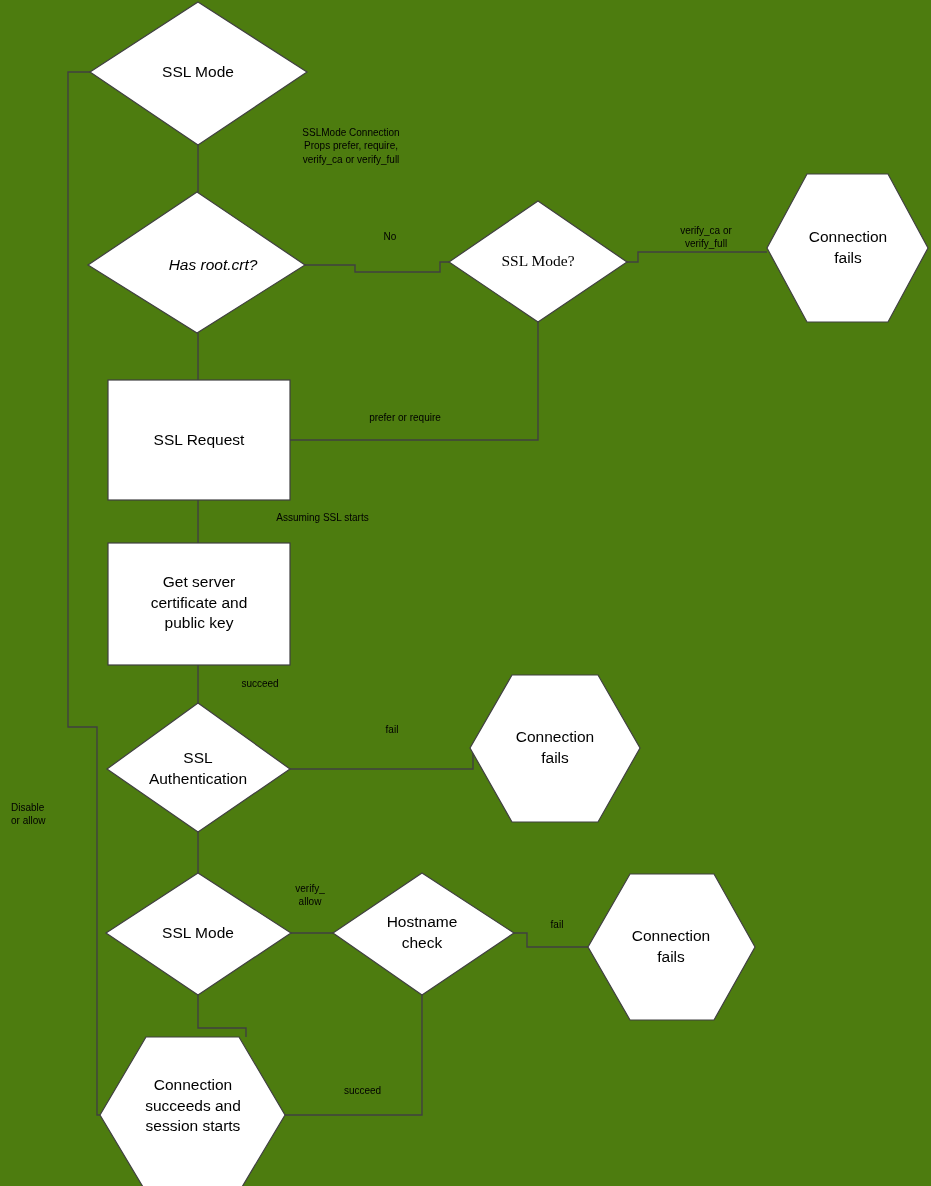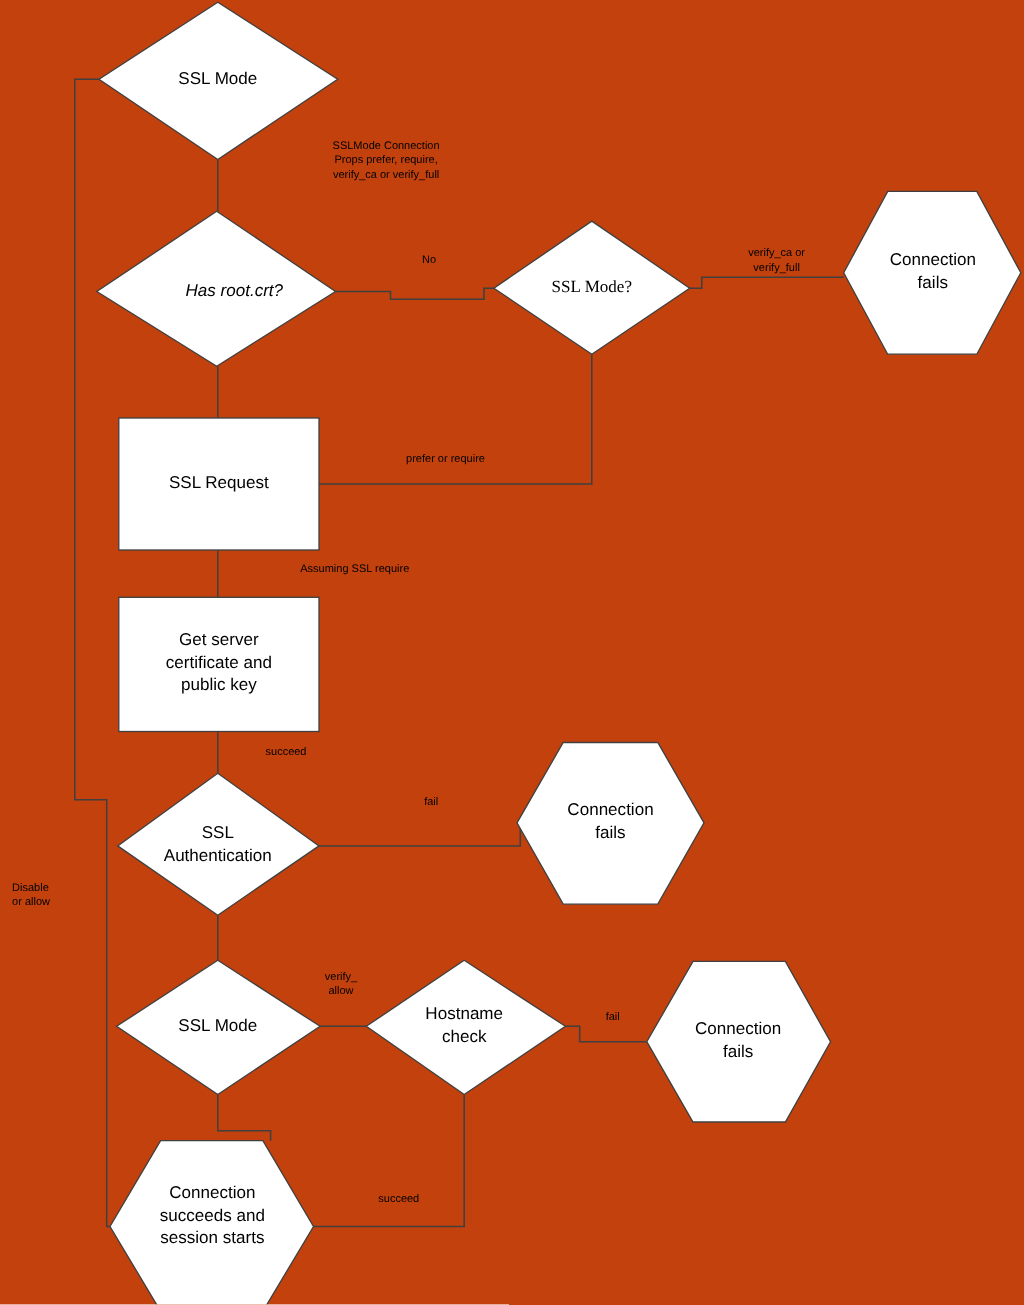--- a/index.html
+++ b/index.html
@@ -4,21 +4,21 @@
 <style>
   html, body {
     margin: 0;
     padding: 0;
     background: #ffffff;
   }
   #canvas {
     position: relative;
     width: 931px;
     height: 1186px;
-    background: #c2410c;
+    background: #4d7c0f;
     overflow: hidden;
     font-family: "Liberation Sans", sans-serif;
   }
   #flow-svg {
     position: absolute;
     left: 0;
     top: 0;
     width: 931px;
     height: 1186px;
   }
@@ -154,21 +154,21 @@
 Props prefer, require,
 verify_ca or verify_full</div>
 
   <div class="edge-label center" style="left:355px; top:230px; width:70px;">No</div>
 
   <div class="edge-label center" style="left:646px; top:188px; width:120px;margin-top:36px;">verify_ca or
 verify_full</div>
 
   <div class="edge-label center" style="left:320px; top:411px; width:170px;">prefer or require</div>
 
-  <div class="edge-label center" style="left:215px; top:511px; width:215px;">Assuming SSL require</div>
+  <div class="edge-label center" style="left:215px; top:511px; width:215px;">Assuming SSL starts</div>
 
   <div class="edge-label center" style="left:205px; top:677px; width:110px;">succeed</div>
 
   <div class="edge-label center" style="left:357px; top:723px; width:70px;">fail</div>
 
   <div class="edge-label left" style="left:11px; top:766px; width:100px;margin-top:35px;">Disable
 or allow</div>
 
   <div class="edge-label center" style="left:272px; top:882px; width:76px;">verify_
 allow</div>

